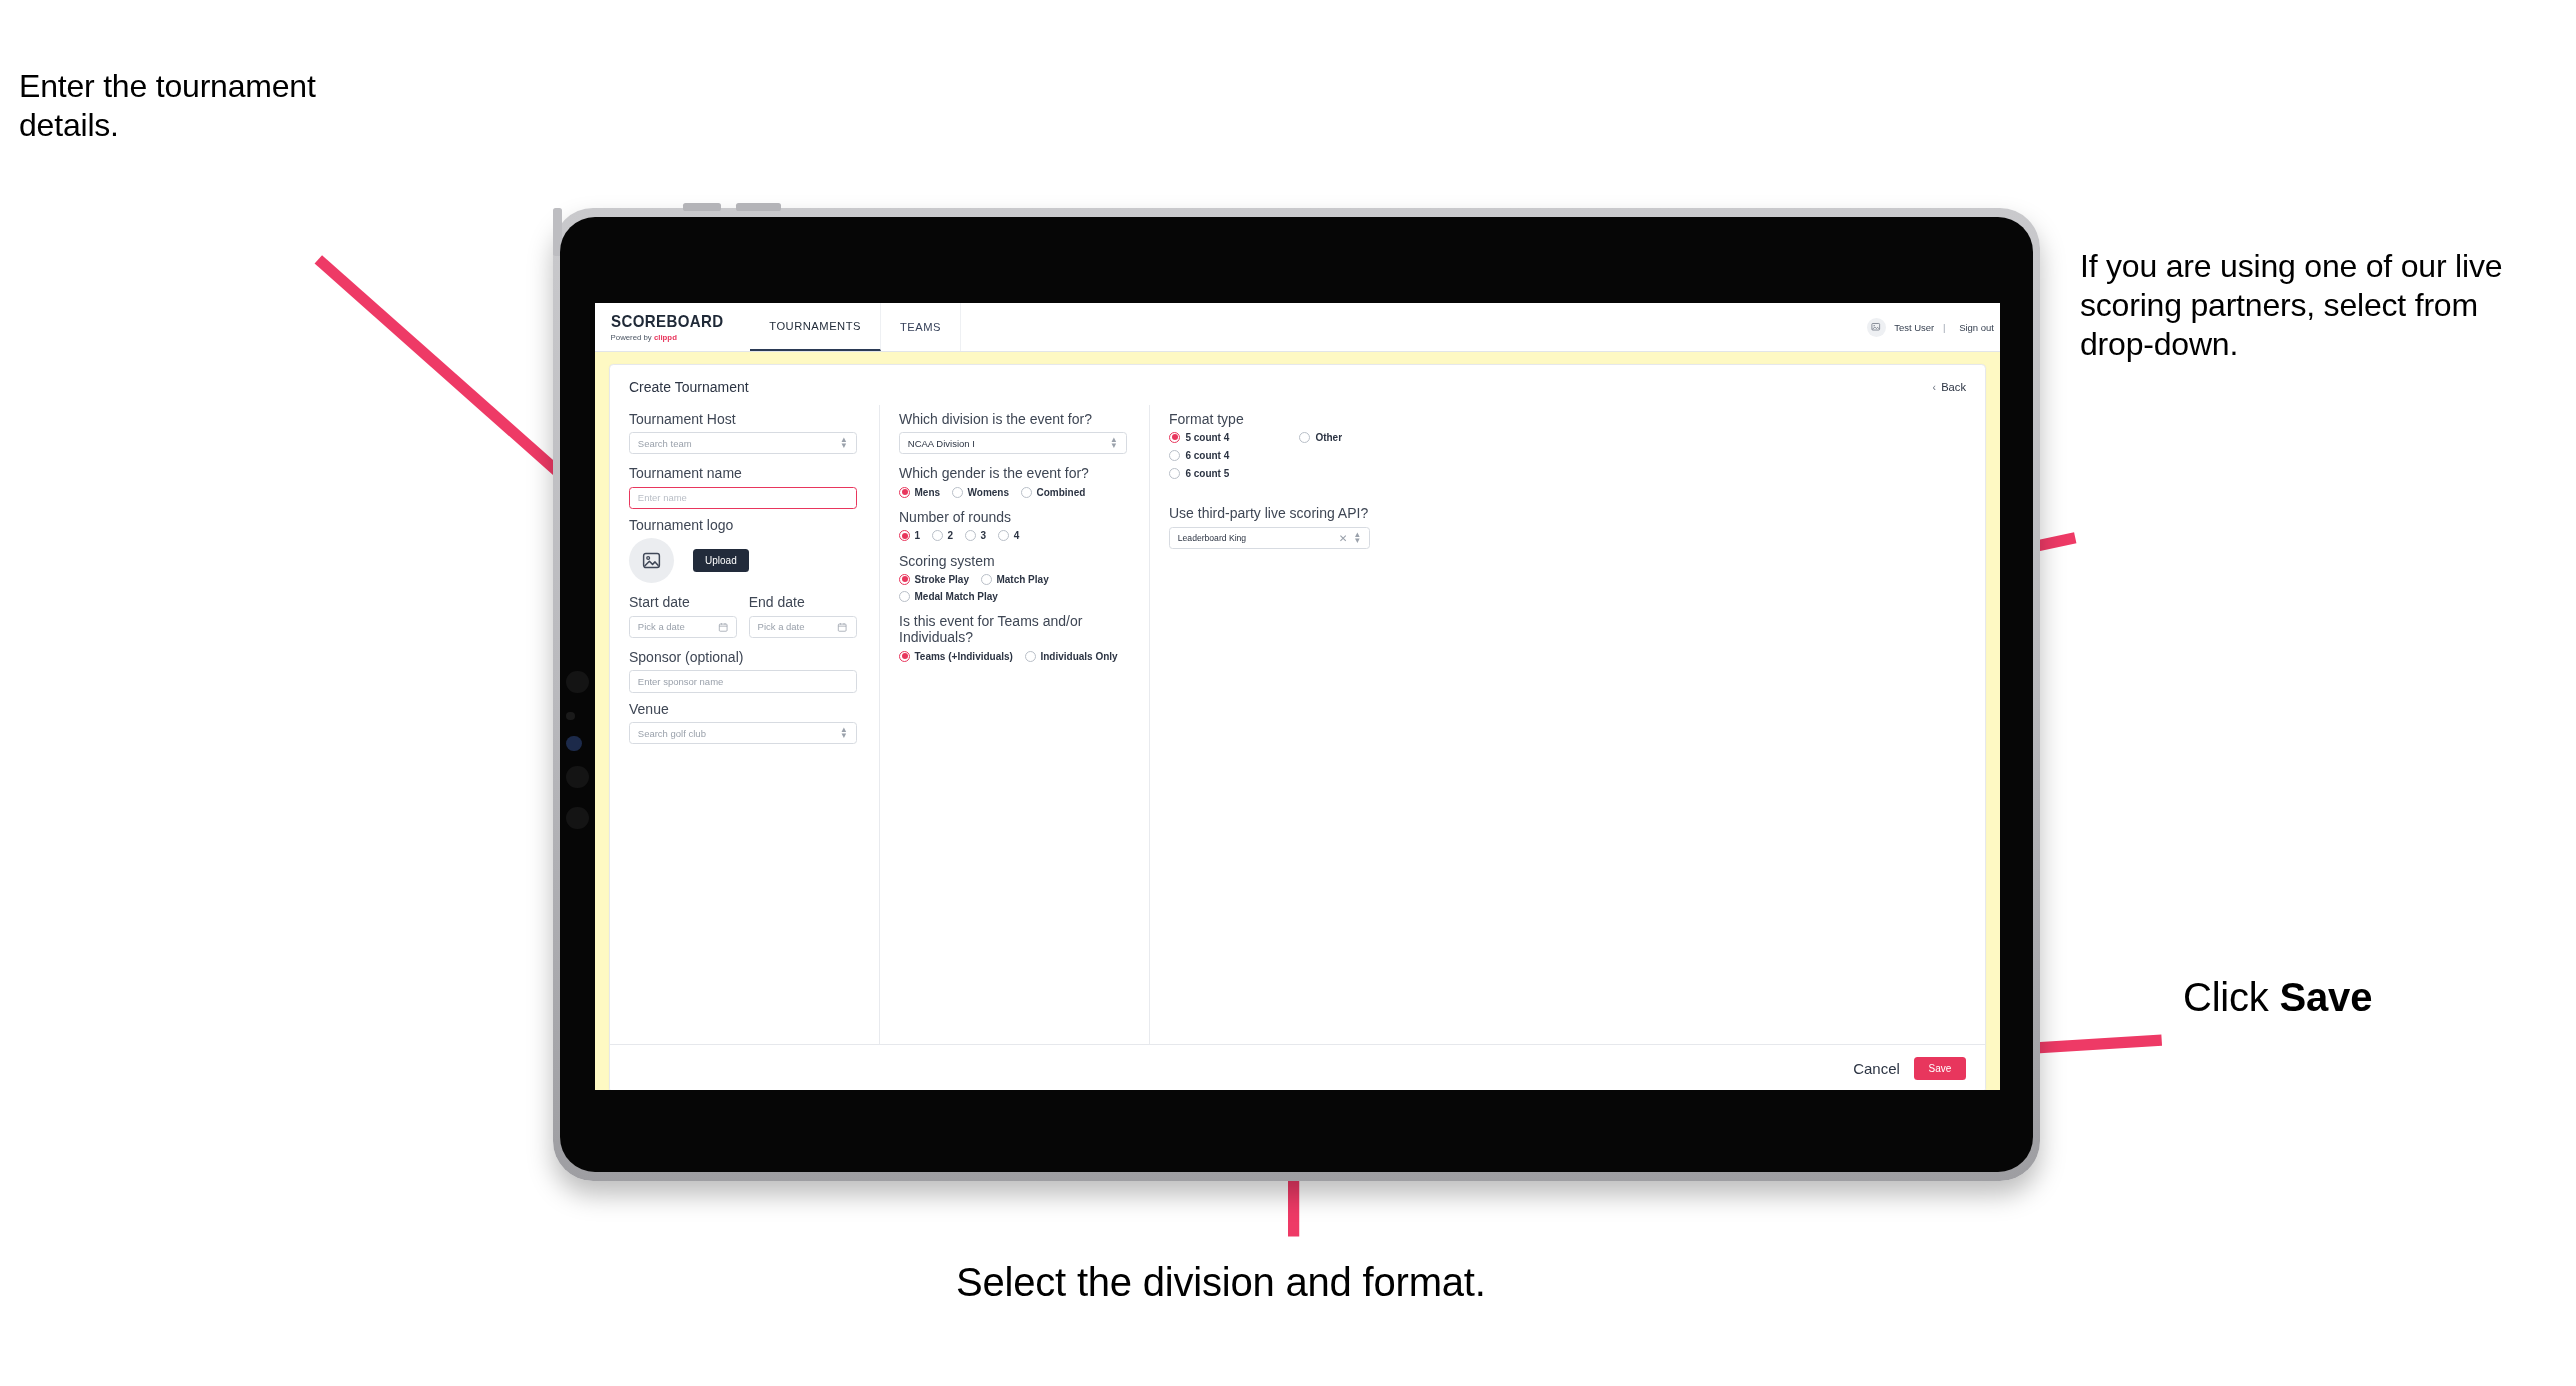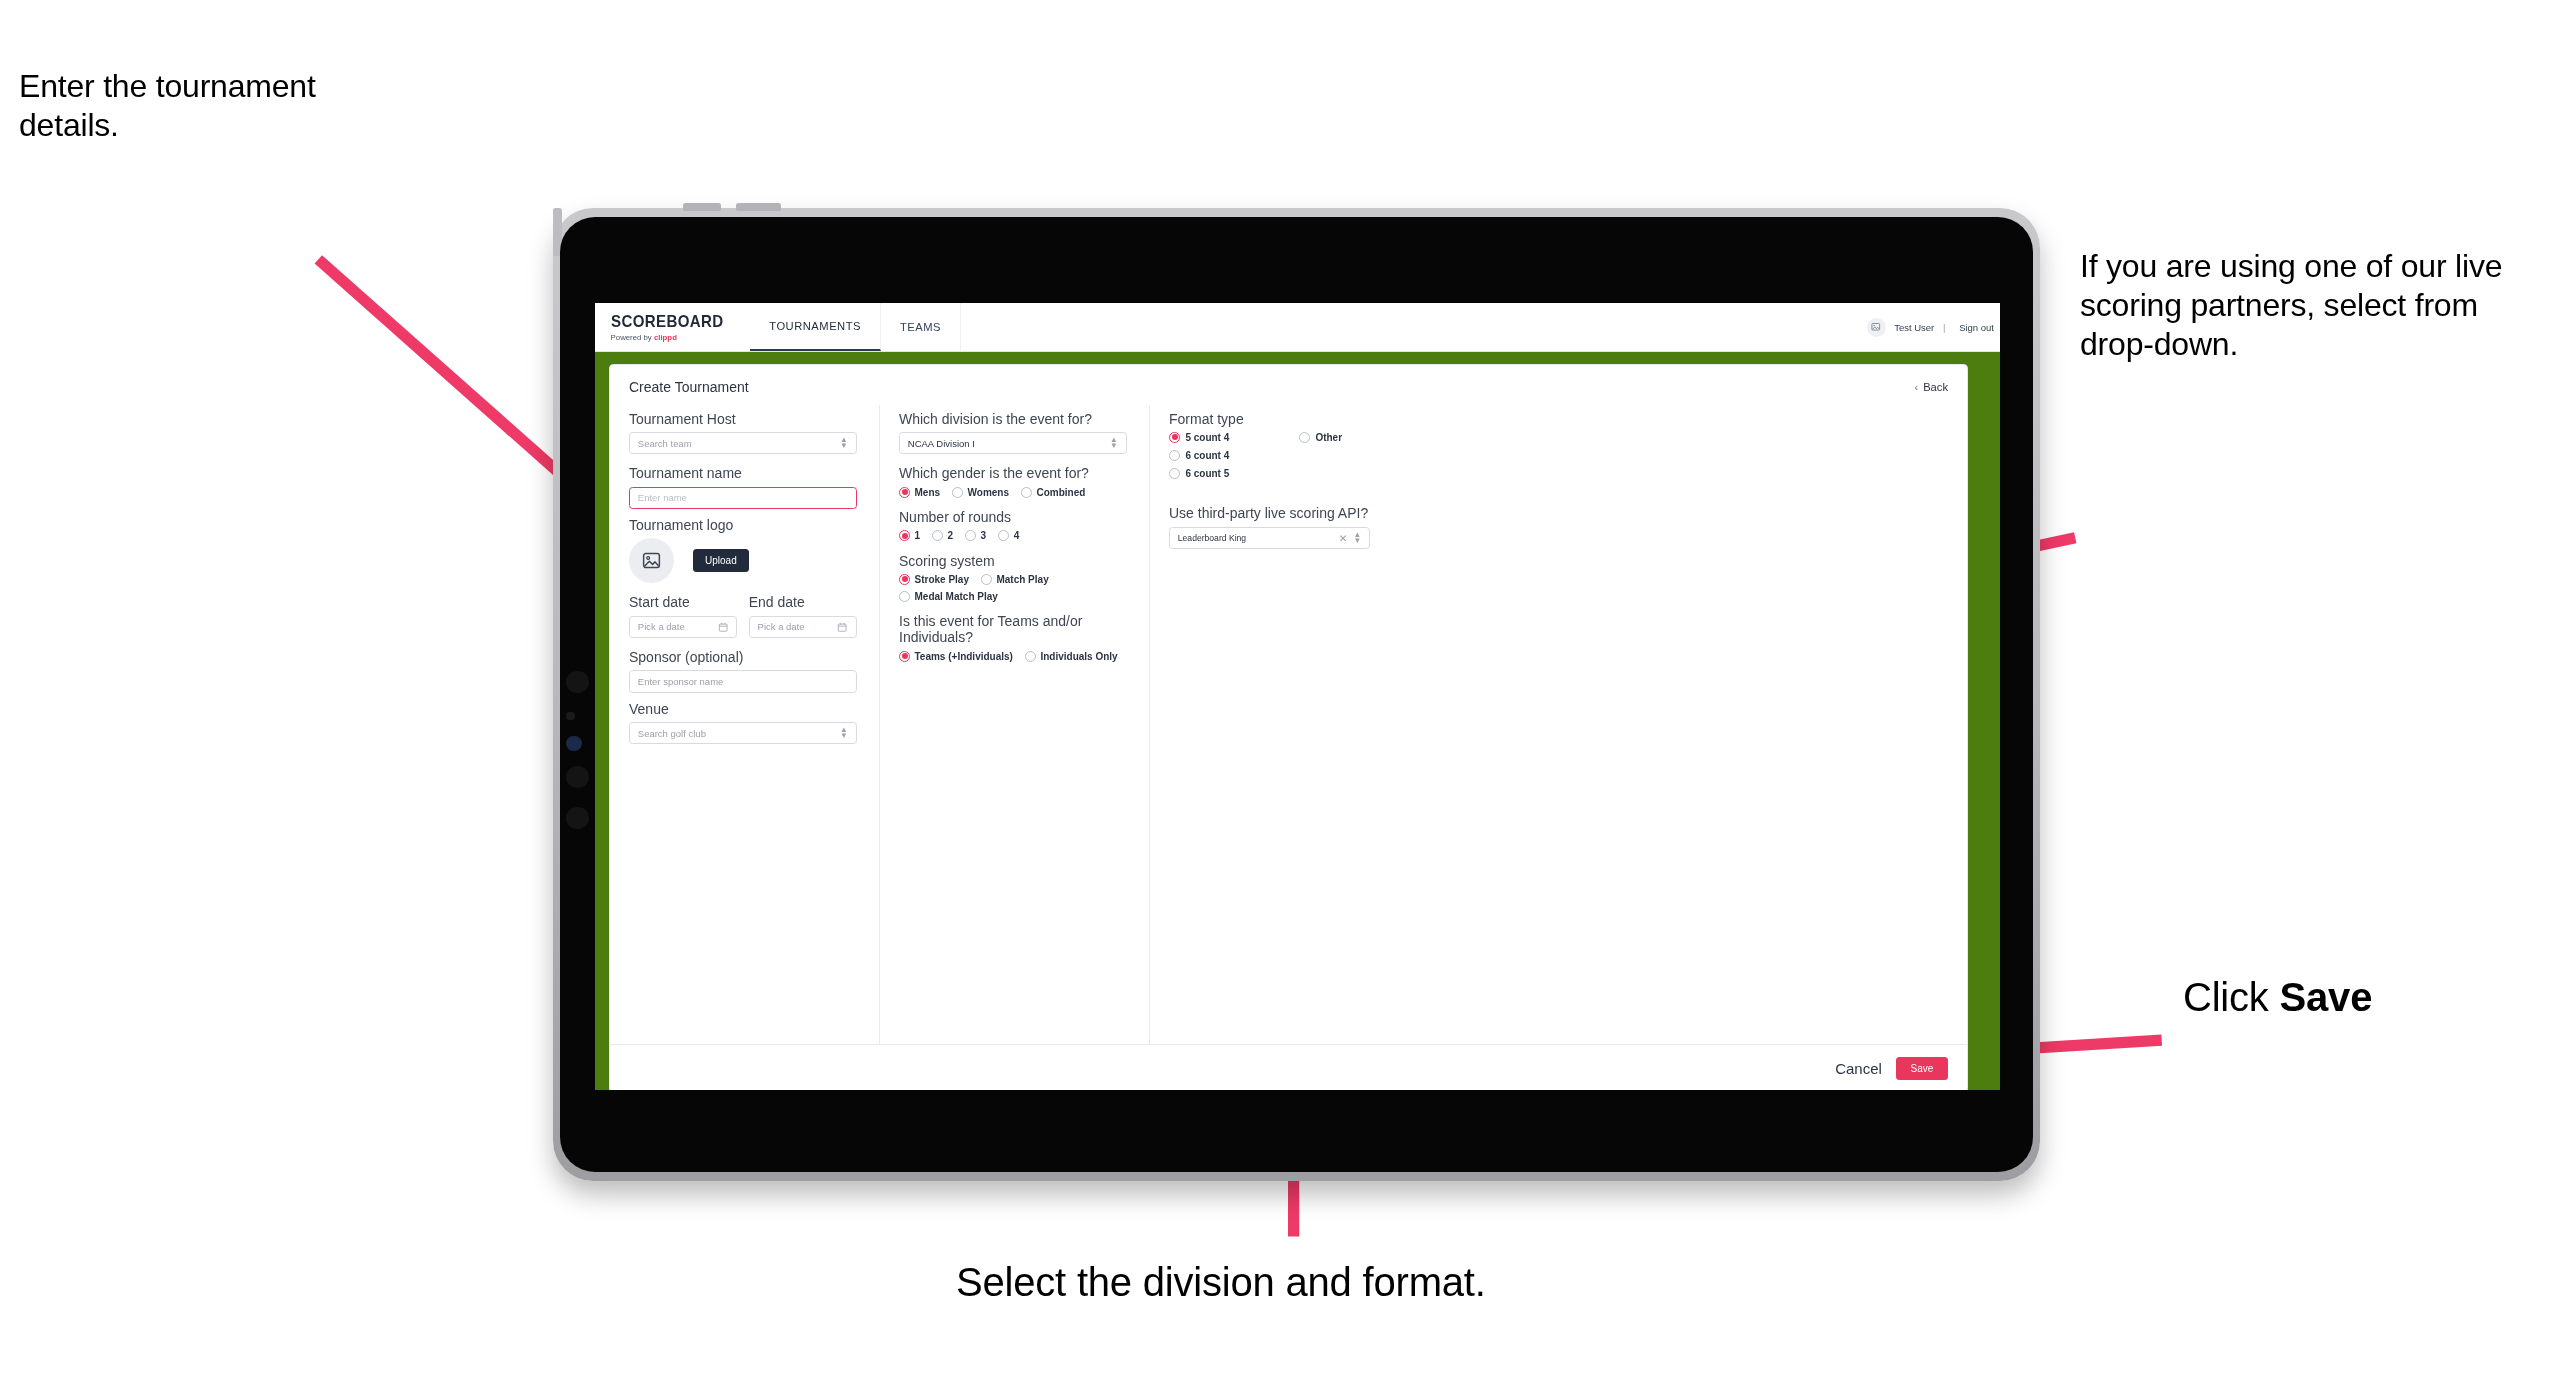--- a/index.html
+++ b/index.html
@@ -69,21 +69,21 @@
   #user-area{display:flex;align-items:center;gap:8.6px;padding-right:6px;}
   #avatar{
     width:19px;height:19px;border-radius:50%;background:#eef0f3;
     display:flex;align-items:center;justify-content:center;color:#6b7280;font-size:9.5px;
   }
   #user-name{font-size:9.5px;color:#374151;}
   #divider-pipe{font-size:9.5px;color:#9ca3af;}
   #signout{font-size:9.5px;color:#374151;cursor:pointer;margin-left:5.2px;}
 
   
-  #page{padding:12px 32px 0 14px;background:#4d7c0f;height:calc(100% - 48px);box-sizing:border-box;}
+  #page{padding:12px 14px 0 14px;background:#fef9c3;height:calc(100% - 48px);box-sizing:border-box;}
   #card{background:#fff;border:0.9px solid #e6e8ec;border-radius:4.3px;height:100%;display:flex;flex-direction:column;box-shadow:0 0.9px 1.7px rgba(0,0,0,0.04);}
   #card-head{display:flex;align-items:center;padding:14px 19px 10.4px 19px;}
   #page-title{font-size:14px;color:#2c3443;}
   #head-spacer{flex:1;}
   #back-link{font-size:11.2px;color:#2c3443;cursor:pointer;display:flex;align-items:center;gap:5.2px;}
   #back-link .chev{font-size:10.4px;color:#6b7280;}
 
   #columns{flex:1;display:flex;padding:0 0 0 0;min-height:0;}
   .col{padding:5.2px 22.5px 0 19px;box-sizing:border-box;}
   #col-left{width:270px;border-right:0.9px solid #e8eaee;}

